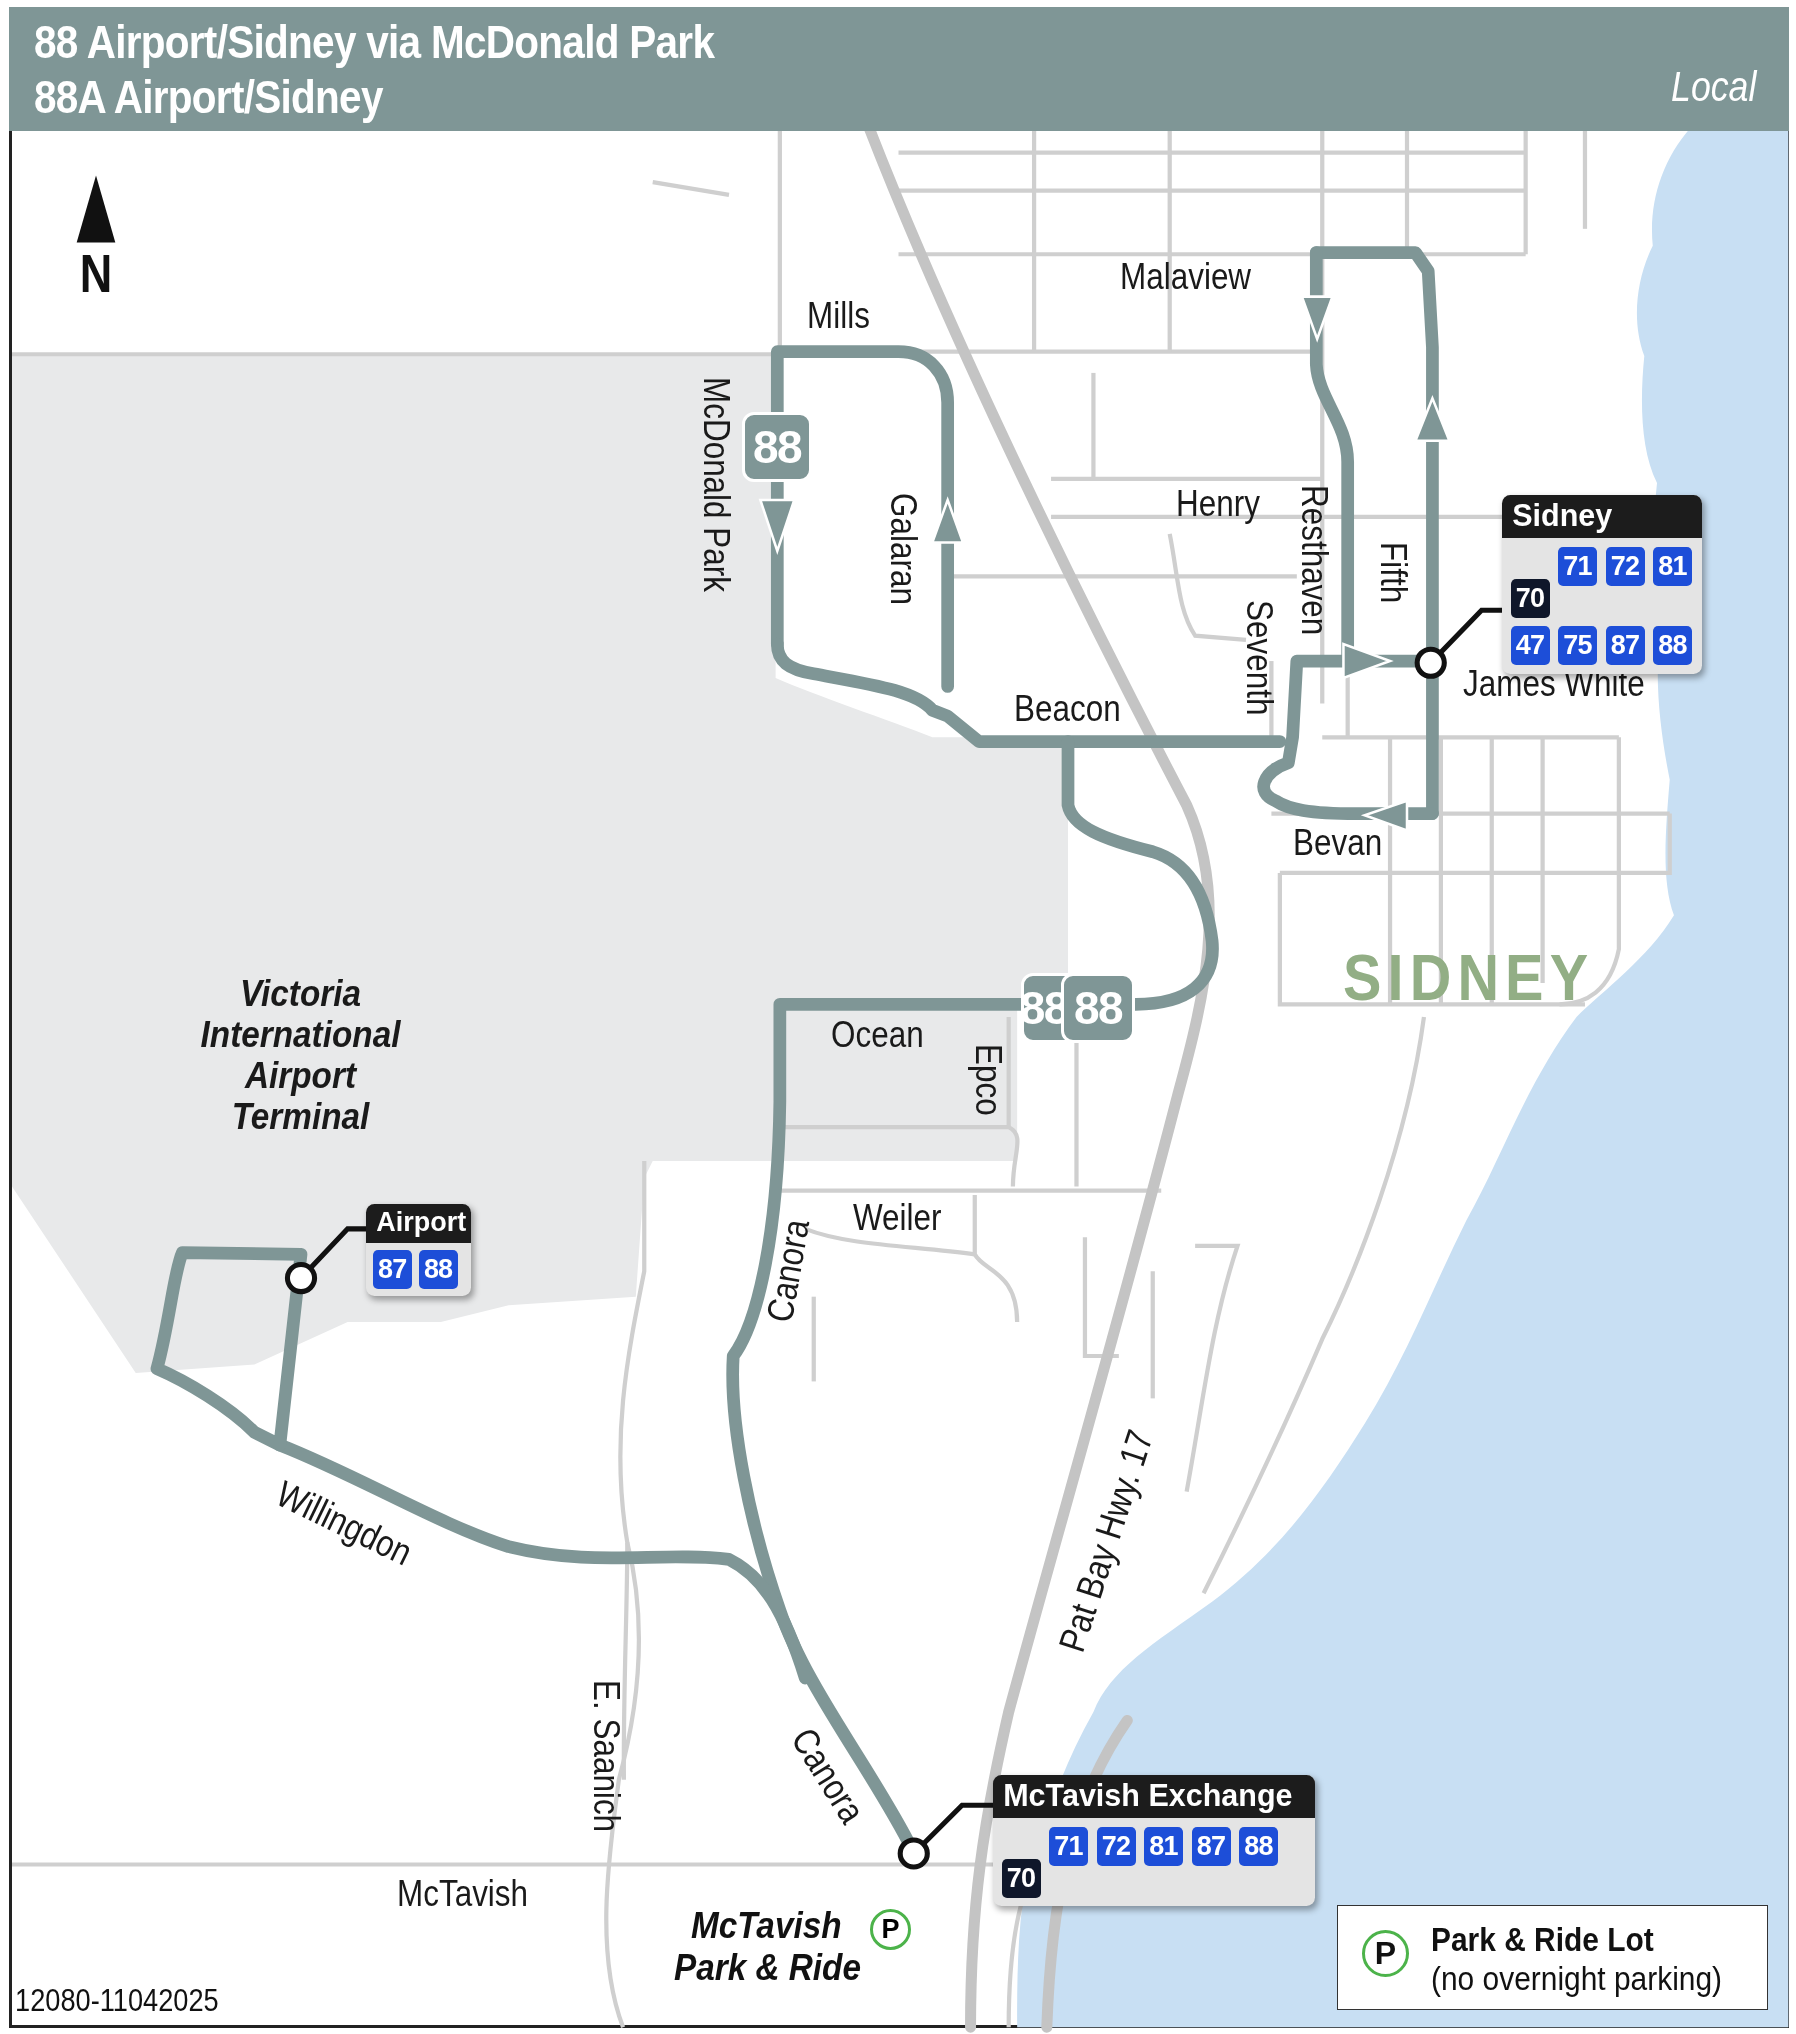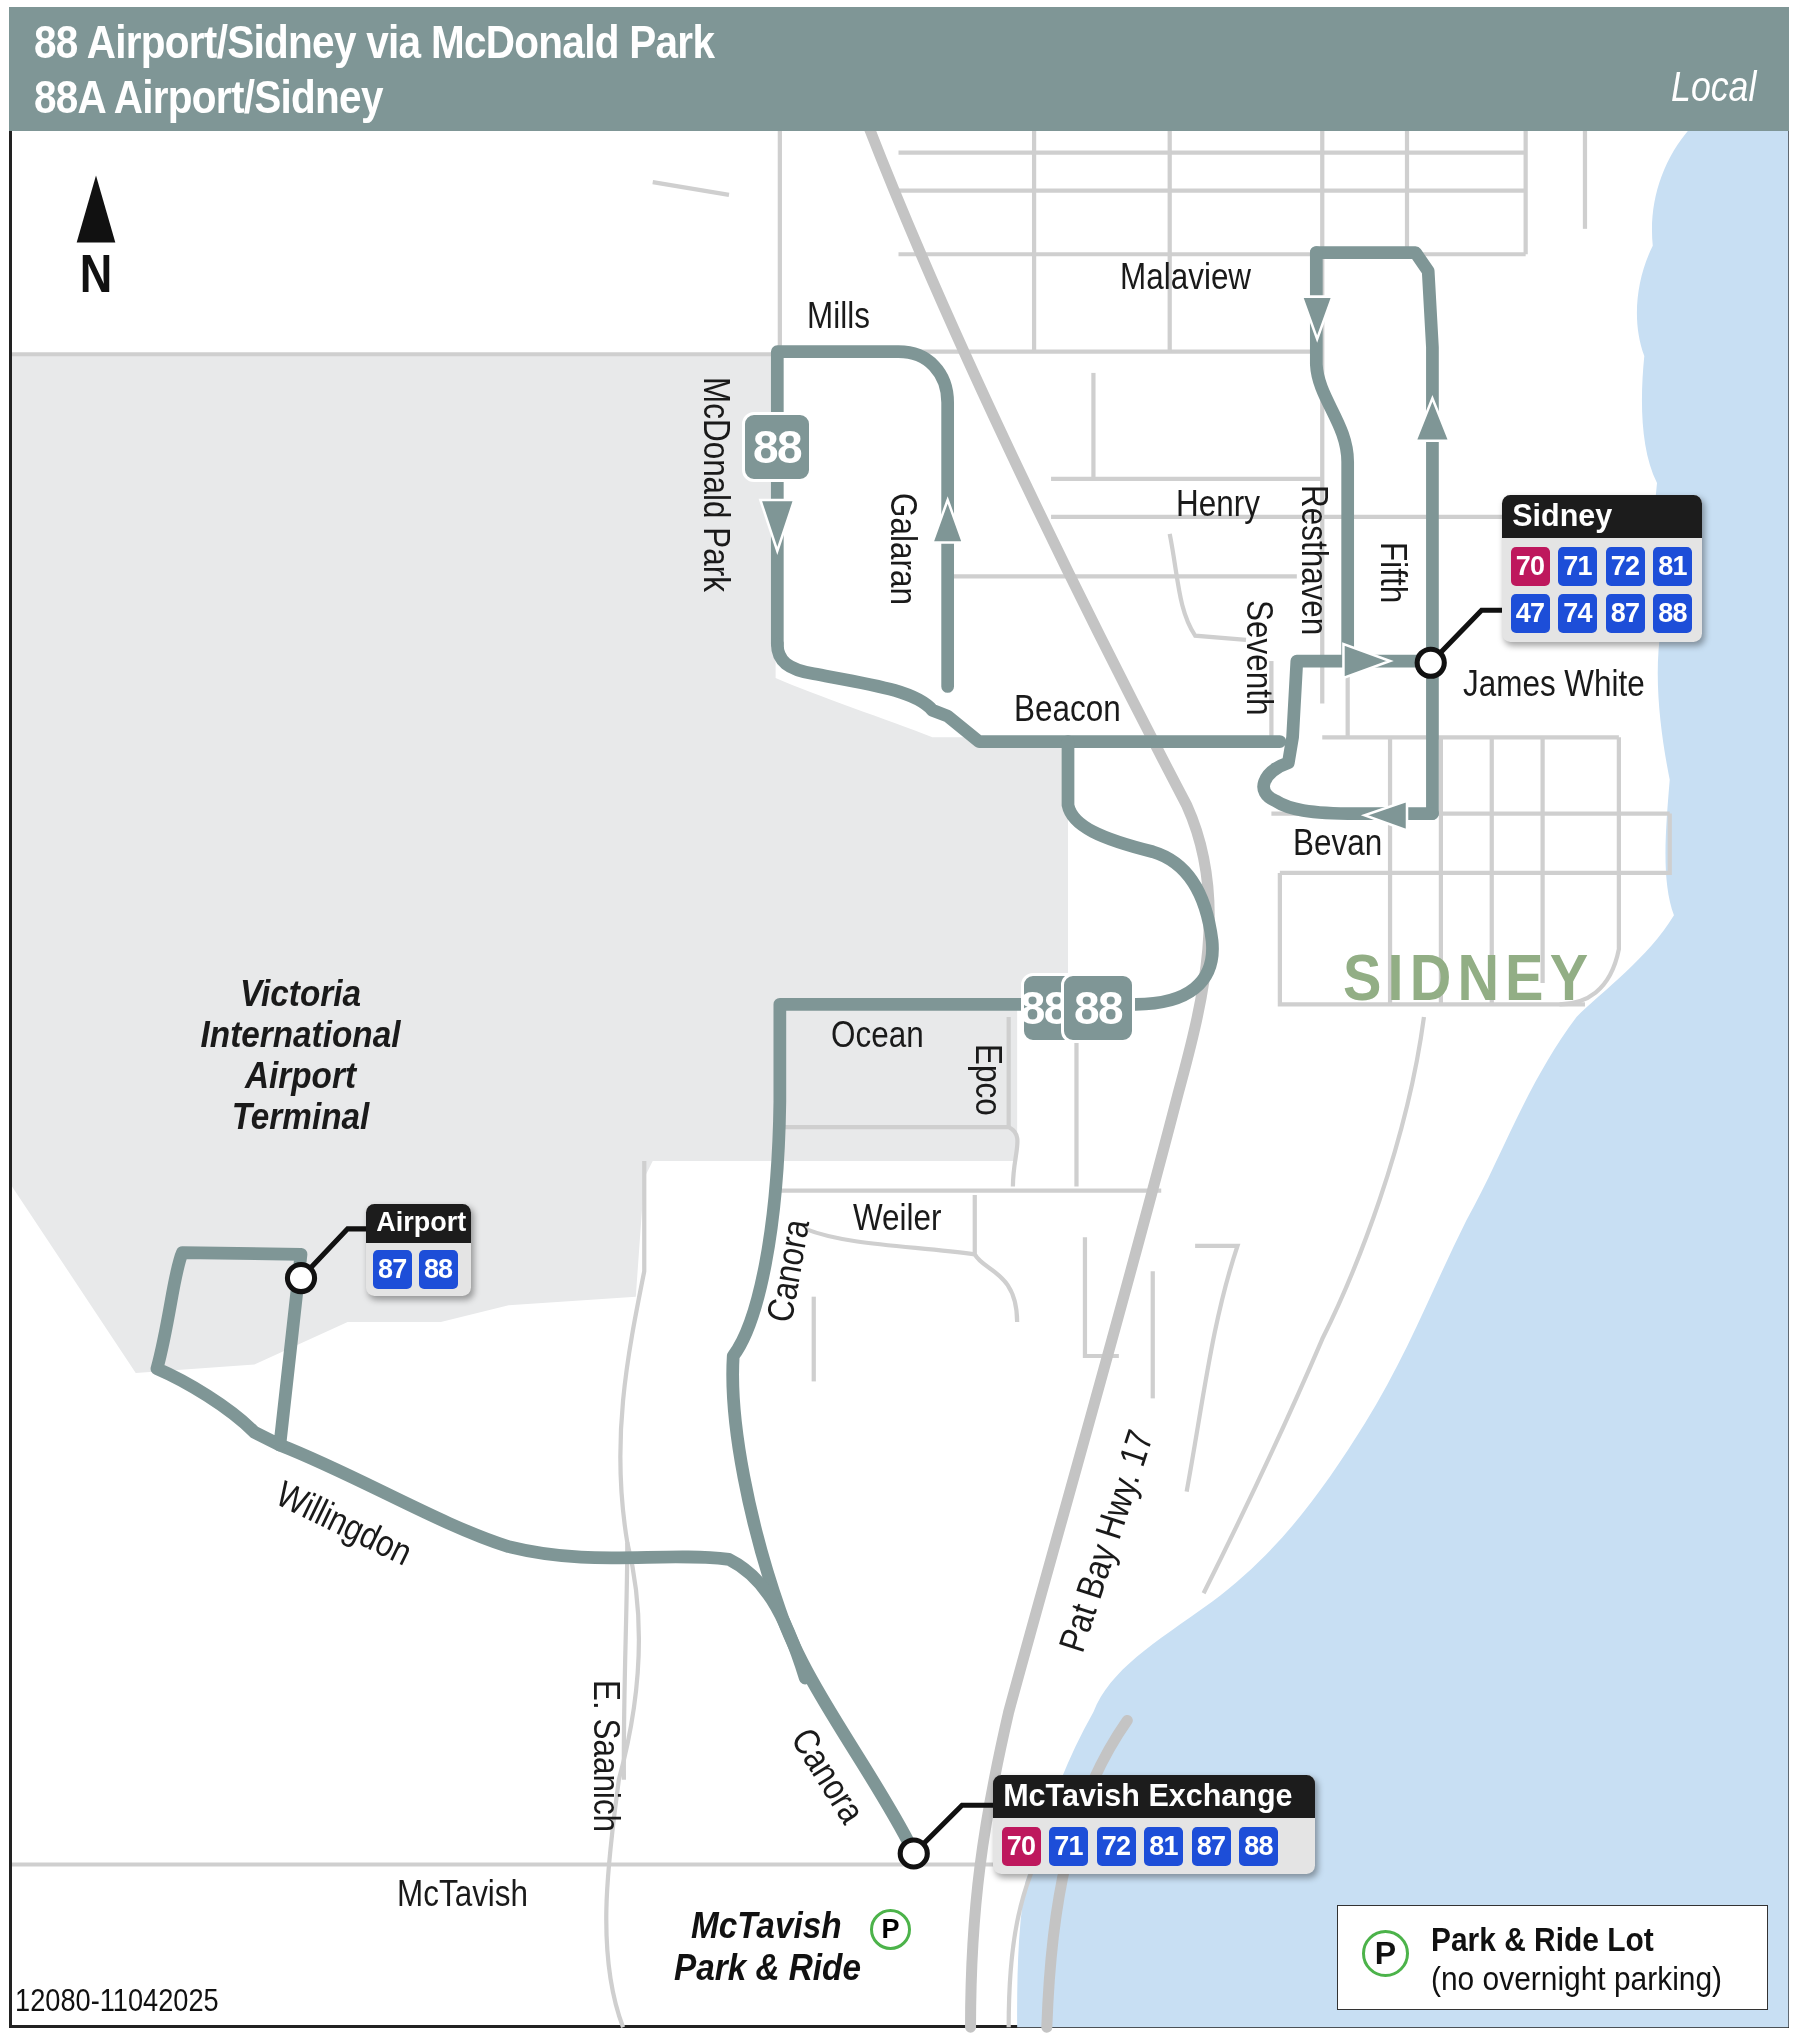--- a/index.html
+++ b/index.html
@@ -14,21 +14,21 @@
   .lbl{position:absolute;color:#1a1a1a;font-size:37px;white-space:nowrap;transform-origin:left top;}
   .lbl.cond{transform:scaleX(0.85);}
   .vlbl{position:absolute;color:#1a1a1a;font-size:37px;white-space:nowrap;transform-origin:left top;}
   .sidney-town{position:absolute;left:1343px;top:941px;font-size:64px;font-weight:bold;color:#92ae85;letter-spacing:6.8px;transform:scaleX(0.9);transform-origin:left top;}
   .terminal{position:absolute;left:182px;top:973px;width:237px;text-align:center;font-style:italic;font-weight:bold;font-size:37px;line-height:41px;color:#1a1a1a;}
   .terminal span{display:block;transform:scaleX(0.9);}
   .stopbox{position:absolute;border-radius:8.5px;background:#e4e4e4;box-shadow:2.5px 3.4px 6.8px rgba(0,0,0,0.35);}
   .stopbox .sb-title{background:#1c1c1c;color:#fff;font-weight:bold;font-size:30.5px;padding:3.4px 10.2px 5.1px 10.2px;border-radius:8.5px 8.5px 0 0;white-space:nowrap;}
   .stopbox .sb-routes{display:flex;flex-wrap:wrap;gap:8.5px;padding:8.5px;}
   .chip{width:39px;height:39px;border-radius:5.1px;background:#1d4ed8;color:#fff;font-weight:bold;font-size:27px;display:flex;align-items:center;justify-content:center;letter-spacing:-0.8px;}
-  .chip.orange{background:#be185d;}
+  .chip.orange{background:#0f172a;margin-top:32px;}
   .badge{position:absolute;background:#7f9696;color:#fff;font-weight:bold;font-size:46px;border-radius:12px;border:3.4px solid #fff;display:flex;align-items:center;justify-content:center;letter-spacing:-1.7px;}
   .legend{position:absolute;left:1337px;top:1905px;width:429px;height:103px;border:1.7px solid #333;background:#fff;}
   .legend .pcircle{position:absolute;left:24px;top:24px;width:47px;height:47px;border-radius:50%;border:3.4px solid #4cb34a;box-sizing:border-box;display:flex;align-items:center;justify-content:center;font-weight:bold;font-size:32px;color:#111;}
   .legend .l1{position:absolute;left:93px;top:13.6px;font-weight:bold;font-size:34px;color:#111;transform:scaleX(0.88);transform-origin:left top;white-space:nowrap;}
   .legend .l2{position:absolute;left:93px;top:53px;font-size:34px;color:#111;transform:scaleX(0.88);transform-origin:left top;white-space:nowrap;}
   .pr-label{position:absolute;left:691px;top:1905px;font-style:italic;font-weight:bold;font-size:37px;line-height:42px;color:#111;}
   .pr-label div{transform:scaleX(0.9);transform-origin:left top;white-space:nowrap;}
   .pr-icon{position:absolute;left:870px;top:1909px;width:41px;height:41px;border-radius:50%;border:3.4px solid #4cb34a;box-sizing:border-box;background:#fff;display:flex;align-items:center;justify-content:center;font-weight:bold;font-size:27px;}
   .docid{position:absolute;left:15.3px;top:1982px;font-size:32px;color:#111;transform:scaleX(0.85);transform-origin:left top;}
   .north{position:absolute;left:75px;top:175px;}
@@ -183,21 +183,21 @@
 <div class="badge" style="left:1061px;top:973px;width:68px;height:64px;">88</div>
 
 <div class="stopbox" style="left:1502px;top:495px;width:200px;">
   <div class="sb-title">Sidney</div>
   <div class="sb-routes">
     <div class="chip orange">70</div>
     <div class="chip">71</div>
     <div class="chip">72</div>
     <div class="chip">81</div>
     <div class="chip">47</div>
-    <div class="chip">74</div>
+    <div class="chip">75</div>
     <div class="chip">87</div>
     <div class="chip">88</div>
   </div>
 </div>
 
 <div class="stopbox" style="left:366px;top:1204px;width:105px;">
   <div class="sb-title" style="font-size:27px;">Airport</div>
   <div class="sb-routes" style="gap:6.8px;padding:6.8px;">
     <div class="chip">87</div>
     <div class="chip">88</div>

